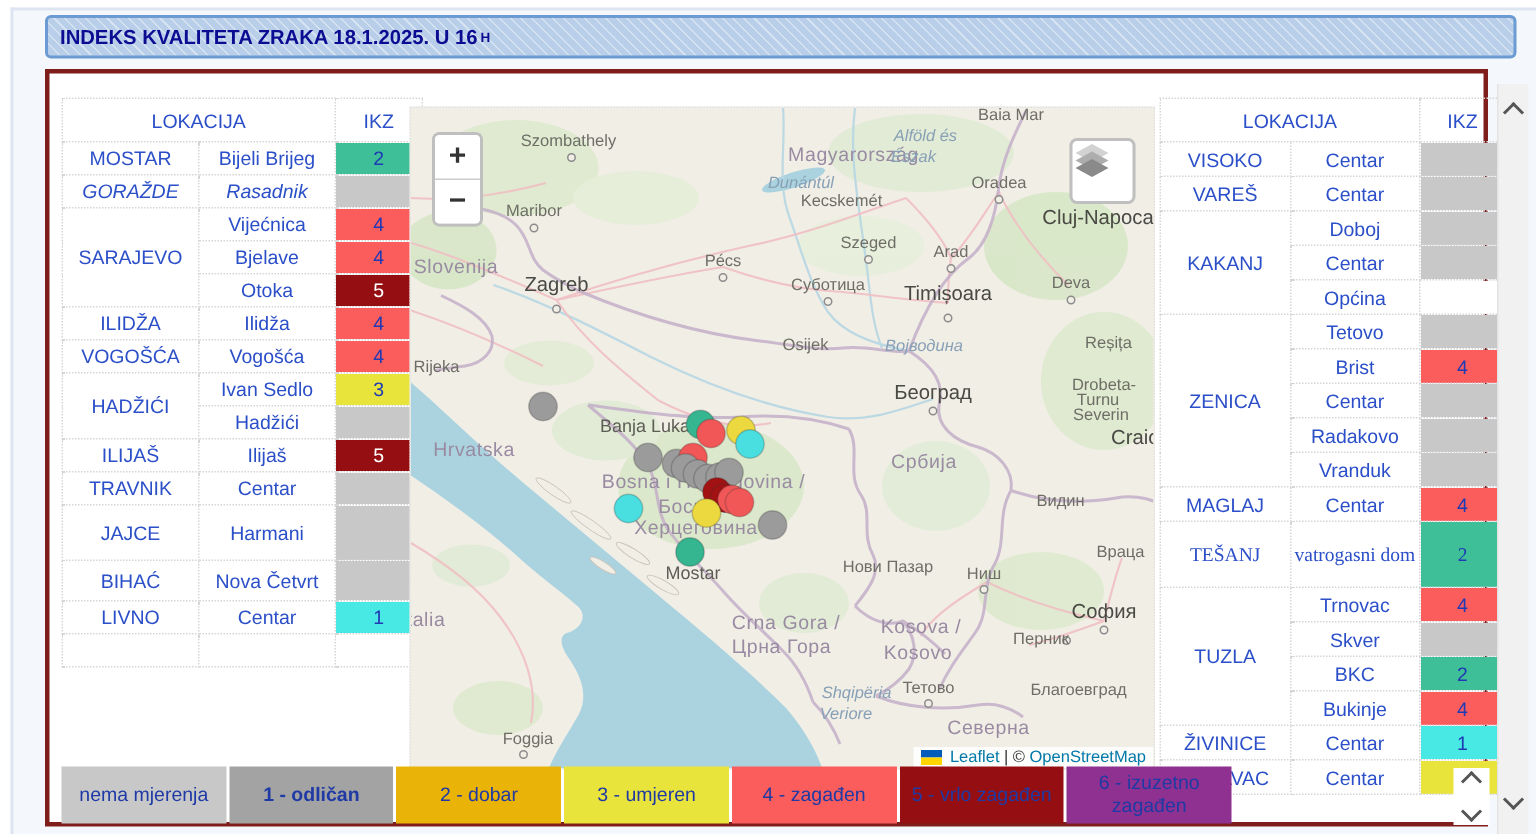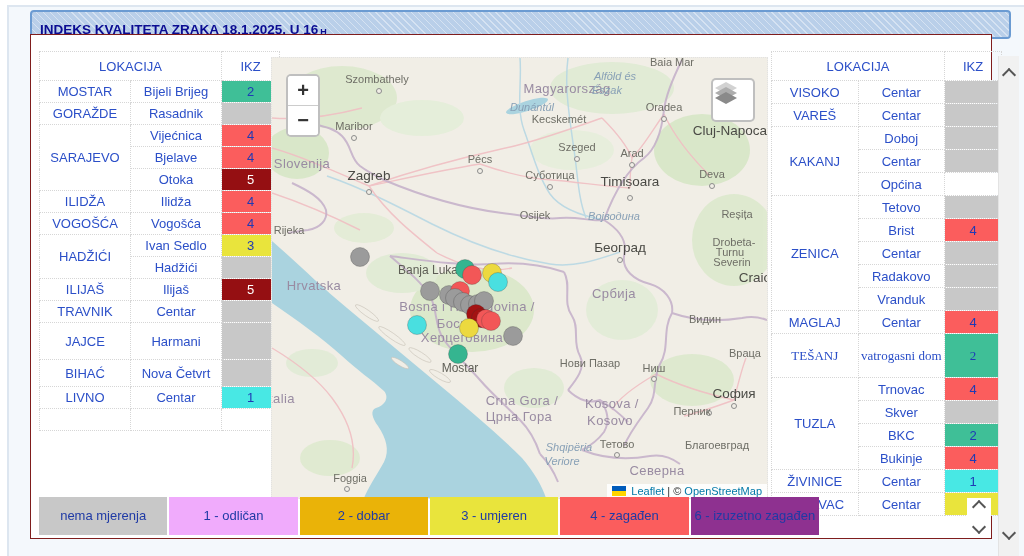--- a/index.html
+++ b/index.html
@@ -4,26 +4,26 @@
 <style>
   html,body{margin:0;padding:0;width:1024px;height:556px;overflow:hidden;
     background:#ffffff;font-family:"Liberation Sans",sans-serif;}
   .frame{position:absolute;left:7px;top:5px;right:0;bottom:0;
     border-left:2px solid #dde6f0;border-top:2px solid #dde6f0;background:#f4f8fc;}
   
   .titlebar{position:absolute;left:30px;top:10px;width:981px;height:29px;
     background:#b9cfe9;
     background-image:repeating-linear-gradient(45deg,rgba(255,255,255,.4) 0 1px,transparent 1px 5px);
     border:2px solid #6b9bd2;border-radius:4px;
-    display:flex;align-items:flex-end;padding-left:8px;box-sizing:border-box;
+    display:flex;align-items:center;padding-left:8px;box-sizing:border-box;
     color:#0b0c92;font-weight:bold;font-size:13.5px;}
   .titlebar sup{font-size:9px;font-weight:bold;margin-left:2px;}
   
-  .panel{position:absolute;left:30px;top:34px;width:962px;height:505px;
-    background:#ffffff;border:1px solid #7f1d1d;box-sizing:border-box;}
+  .panel{position:absolute;left:30px;top:46px;width:962px;height:505px;
+    background:#ffffff;border:3px solid #7f1d1d;box-sizing:border-box;}
   
   table.aqi{border-collapse:collapse;table-layout:fixed;position:absolute;
     font-size:13px;color:#2b4fc8;}
   table.aqi td,table.aqi th{border:1px dotted #d6d6d6;text-align:center;
     vertical-align:middle;padding:0 2px;overflow:hidden;font-weight:normal;}
   table.aqi th{height:28px;}
   #left-table{left:8px;top:16px;width:230px;}
   #right-table{left:740px;top:16px;width:220px;}
   td.ikz{font-size:13px;color:#1f3ab5;}
   td.ikz.lvl-5{color:#ffffff;}
@@ -83,21 +83,21 @@
         <th colspan="2" style="width:177px">LOKACIJA</th>
         <th style="width:53px">IKZ</th>
       </tr>
     </thead>
     <tbody>
         <tr style="height: 22px;">
           <td>MOSTAR</td>
           <td>Bijeli Brijeg</td>
           <td class="ikz lvl-2" style="background: rgb(63, 191, 151);">2</td>
         </tr>
-        <tr style="height: 22px;">
+        <tr style="height: 22px; font-style: italic;">
           <td>GORAŽDE</td>
           <td>Rasadnik</td>
           <td class="ikz lvl-none" style="background: rgb(200, 200, 200);"></td>
         </tr>
         <tr style="height: 22px;">
           <td rowspan="3">SARAJEVO</td>
           <td>Vijećnica</td>
           <td class="ikz lvl-4" style="background: rgb(251, 93, 93);">4</td>
         </tr>
         <tr style="height: 22px;">
@@ -446,24 +446,25 @@
         <tr style="height: 23px;">
           <td>LUKAVAC</td>
           <td>Centar</td>
           <td class="ikz lvl-3" style="background: rgb(233, 228, 60);">3</td>
         </tr>
       </tbody>
   </table>
 
   <div class="legend">
       <div class="seg" style="background: rgb(200, 200, 200);">nema mjerenja</div>
-      <div class="seg" style="background: #f0abfc;">1 - odličan</div>
+      <div class="seg" style="background: #a3a3a3; font-weight: bold;">1 - odličan</div>
       <div class="seg" style="background: #eab308;">2 - dobar</div>
       <div class="seg" style="background: rgb(233, 228, 60);">3 - umjeren</div>
       <div class="seg" style="background: rgb(251, 93, 93);">4 - zagađen</div>
+      <div class="seg" style="background: rgb(149, 15, 18);">5 - vrlo zagađen</div>
       <div class="seg" style="background: rgb(142, 49, 144);">6 - izuzetno zagađen</div>
     </div>
 
   <div class="inner-sb">
     <span class="chev up"></span>
     <span class="chev down"></span>
   </div>
 </div>
 
 <div class="outer-sb">

